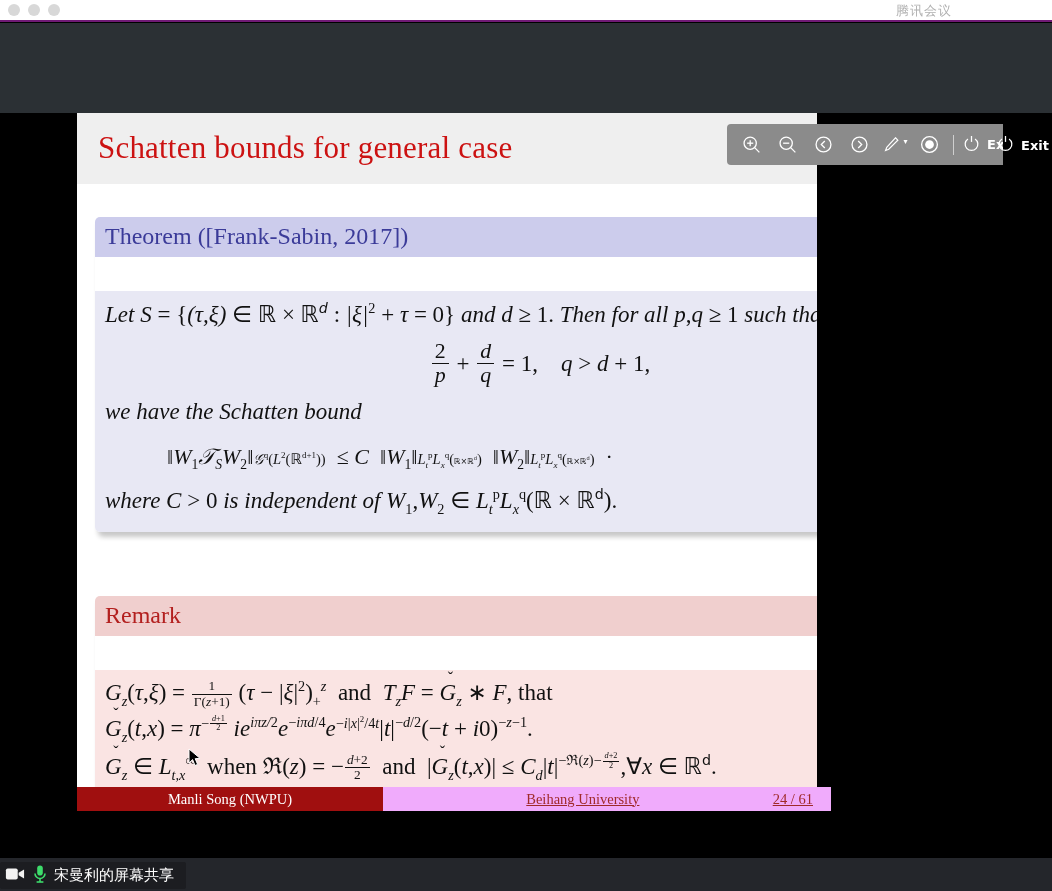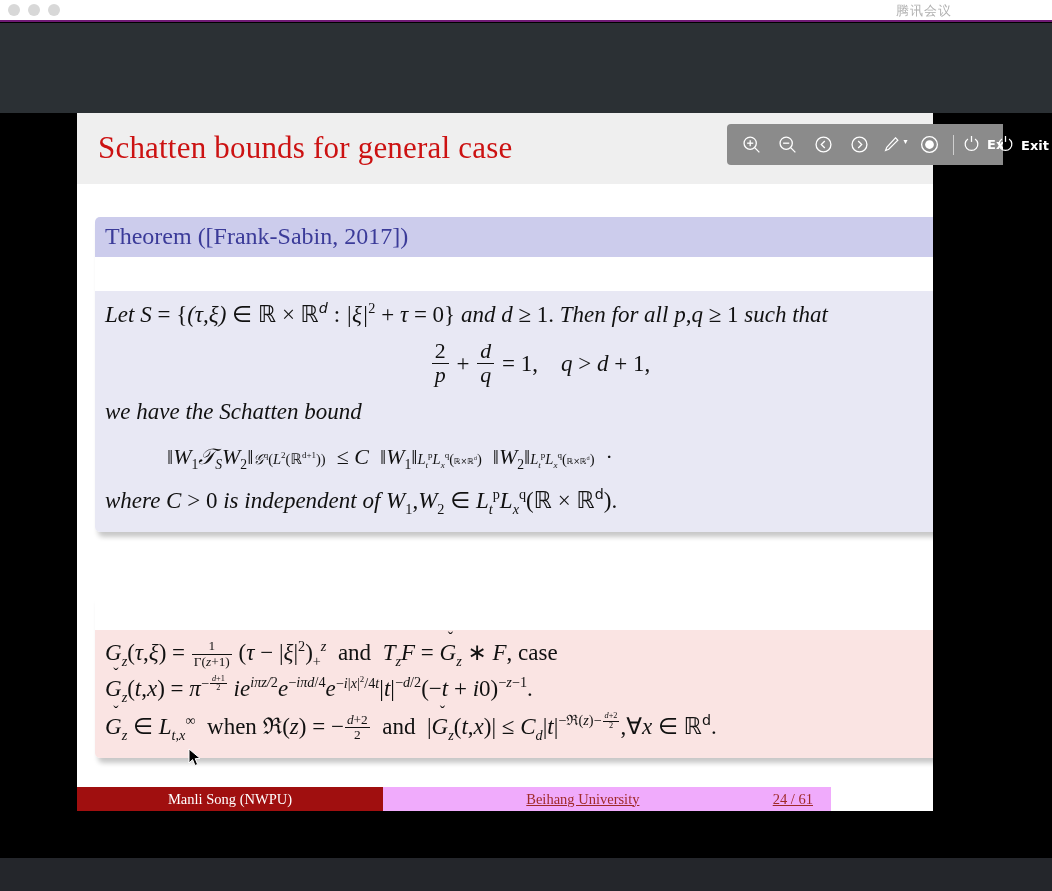--- a/index.html
+++ b/index.html
@@ -33,21 +33,21 @@
   }
 
   
   .stage{
     position:absolute; left:0; top:113px; width:1052px; height:745px;
     background:#000;
   }
 
   
   .slide{
-    position:absolute; left:77px; top:113px; width:856px; height:698px;
+    position:absolute; left:77px; top:113px; width:740px; height:698px;
     background:#fca5a5;
     overflow:hidden;
   }
   .slide-head{
     position:absolute; left:0; top:0; width:926px; height:71px;
     background:#efefef;
   }
   .slide-title{
     position:absolute; left:21px; top:17px;
     font-family:"Liberation Serif", serif;
@@ -239,30 +239,31 @@
 
           <div class="line m">
             where <span class="m">C</span> <span class="up">&gt; 0</span> is independent of
             <span class="m">W</span><sub class="n">1</sub><span class="up">,</span><span class="m">W</span><sub class="n">2</sub>
             <span class="bb">∈</span> <span class="m">L<sub>t</sub><sup class="n">p</sup>L<sub>x</sub><sup class="n">q</sup></span><span class="up">(</span><span class="bb">ℝ</span> <span class="up">×</span> <span class="bb">ℝ<sup class="n">d</sup></span><span class="up">).</span>
           </div>
         </div>
       </div>
 
       <div class="block rmk">
+        <div class="block-title">Remark</div>
         <div class="block-body">
 
           <div class="line">
             <span class="m">G<sub>z</sub></span><span class="up">(</span><span class="m">τ</span><span class="up">,</span><span class="m">ξ</span><span class="up">) =</span>
             <span class="sfrac"><span class="num up">1</span><span class="den"><span class="nrm">Γ(</span><span class="m">z</span><span class="nrm">+1)</span></span></span>
             <span class="up">(</span><span class="m">τ</span> <span class="up">−</span> |<span class="m">ξ</span>|<sup class="n">2</sup><span class="up">)</span><sub class="n">+</sub><sup>z</sup>
             <span class="nrm">&nbsp;and&nbsp;</span>
             <span class="m">T<sub>z</sub>F</span> <span class="up">=</span>
             <span class="ck"><span class="hacek">ˇ</span><span class="m">G<sub>z</sub></span></span>
-            <span class="up">∗</span> <span class="m">F</span><span class="nrm">, case</span>
+            <span class="up">∗</span> <span class="m">F</span><span class="nrm">, that</span>
           </div>
 
           <div class="line">
             <span class="ck"><span class="hacek">ˇ</span><span class="m">G<sub>z</sub></span></span><span class="up">(</span><span class="m">t</span><span class="up">,</span><span class="m">x</span><span class="up">) =</span>
             <span class="m">π</span><sup class="n">−<span class="sfrac"><span class="num"><span class="m">d</span>+1</span><span class="den">2</span></span></sup>
             <span class="m">ie<sup>iπz/</sup></span><sup class="n">2</sup><span class="m">e</span><sup class="n">−<span class="m">iπd</span>/4</sup><span class="m">e</span><sup class="n">−<span class="m">i</span>|<span class="m">x</span>|<sup class="n">2</sup>/4<span class="m">t</span></sup>|<span class="m">t</span>|<sup class="n">−<span class="m">d</span>/2</sup><span class="up">(−</span><span class="m">t</span> <span class="up">+</span> <span class="m">i</span><span class="up">0)</span><sup class="n">−<span class="m">z</span>−1</sup><span class="up">.</span>
           </div>
 
           <div class="line">
             <span class="ck"><span class="hacek">ˇ</span><span class="m">G<sub>z</sub></span></span>
@@ -348,14 +349,31 @@
     <span>Exit Pl</span>
   </div>
 
   <div class="cursor">
     <svg width="14" height="20" viewBox="0 0 14 20">
       <path d="M1 1 L1 15 L4.6 11.6 L7 17.5 L9.6 16.4 L7.2 10.7 L12 10.3 Z" fill="#000" stroke="#fff" stroke-width="1"></path>
     </svg>
   </div>
 
   <div class="dock"></div>
+  <div class="dock-pill">
+    <span>
+      <svg width="22" height="20" viewBox="0 0 24 22">
+        <rect x="2" y="5" width="13" height="12" rx="2" fill="#f2f2f2"></rect>
+        <path d="M16 9.5 L22 6 L22 16 L16 12.5 Z" fill="#f2f2f2"></path>
+      </svg>
+    </span>
+    <span>
+      <svg width="14" height="20" viewBox="0 0 14 20">
+        <rect x="4.2" y="1.5" width="5.6" height="10" rx="2.8" fill="#3ddc6b"></rect>
+        <path d="M2 9.5 A5 5 0 0 0 12 9.5" fill="none" stroke="#3ddc6b" stroke-width="1.6"></path>
+        <line x1="7" y1="14.6" x2="7" y2="18" stroke="#3ddc6b" stroke-width="1.6"></line>
+        <line x1="3.6" y1="18" x2="10.4" y2="18" stroke="#3ddc6b" stroke-width="1.6"></line>
+      </svg>
+    </span>
+    <span class="dock-label">宋曼利的屏幕共享</span>
+  </div>
 
 </div>
 
 </body></html>

